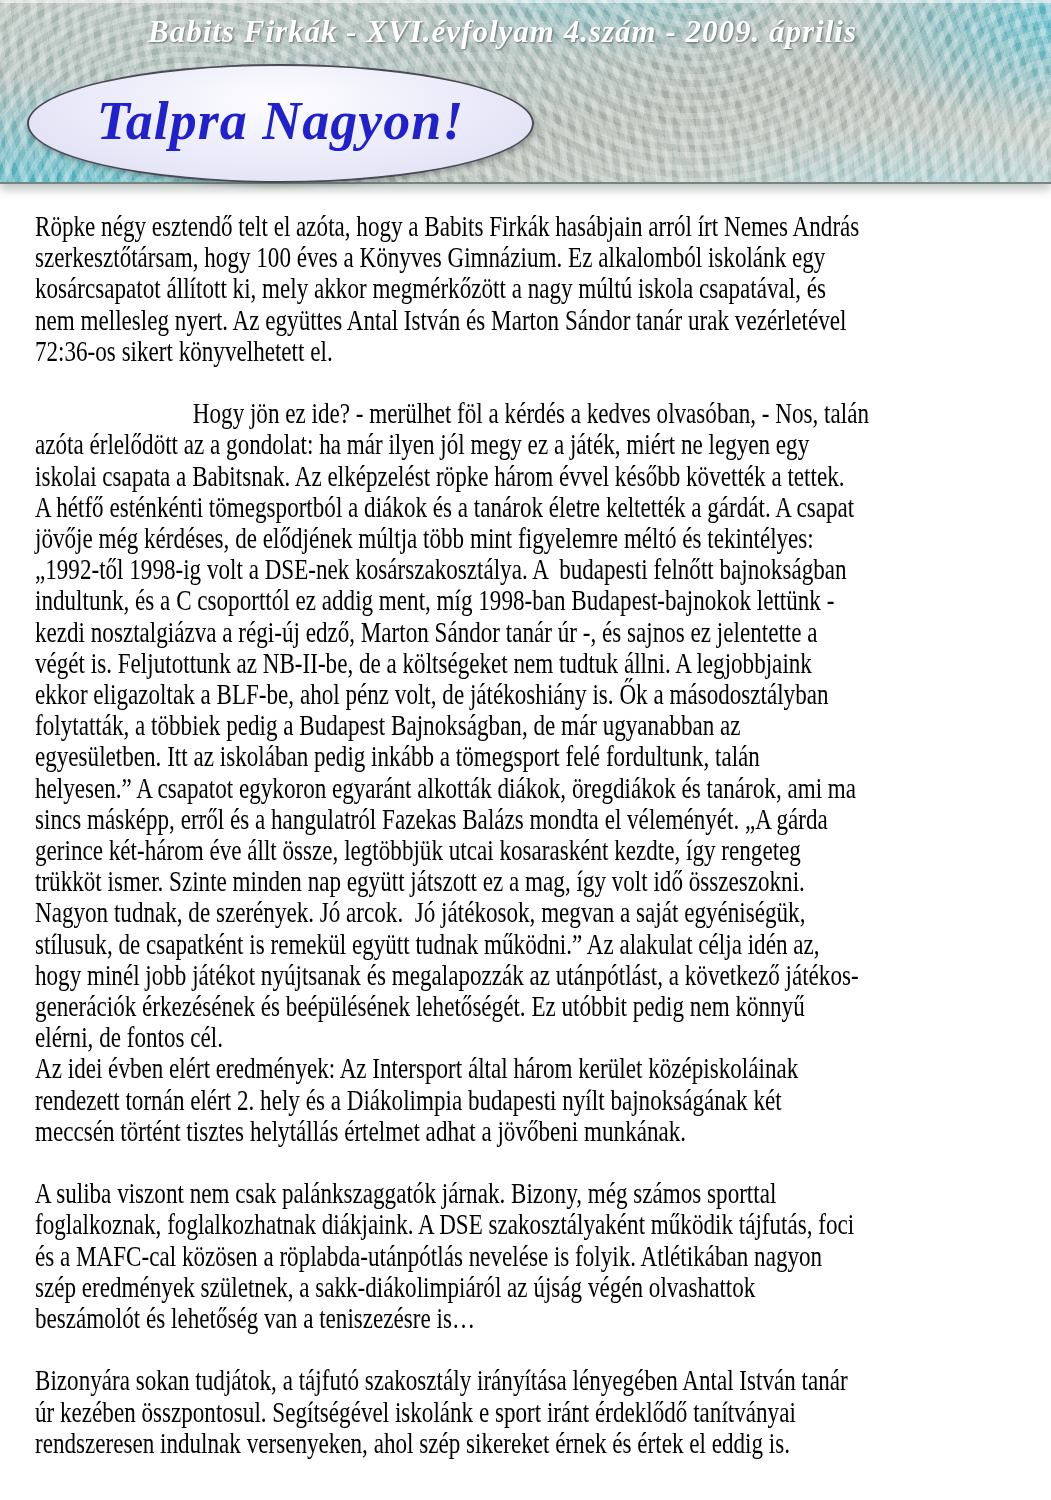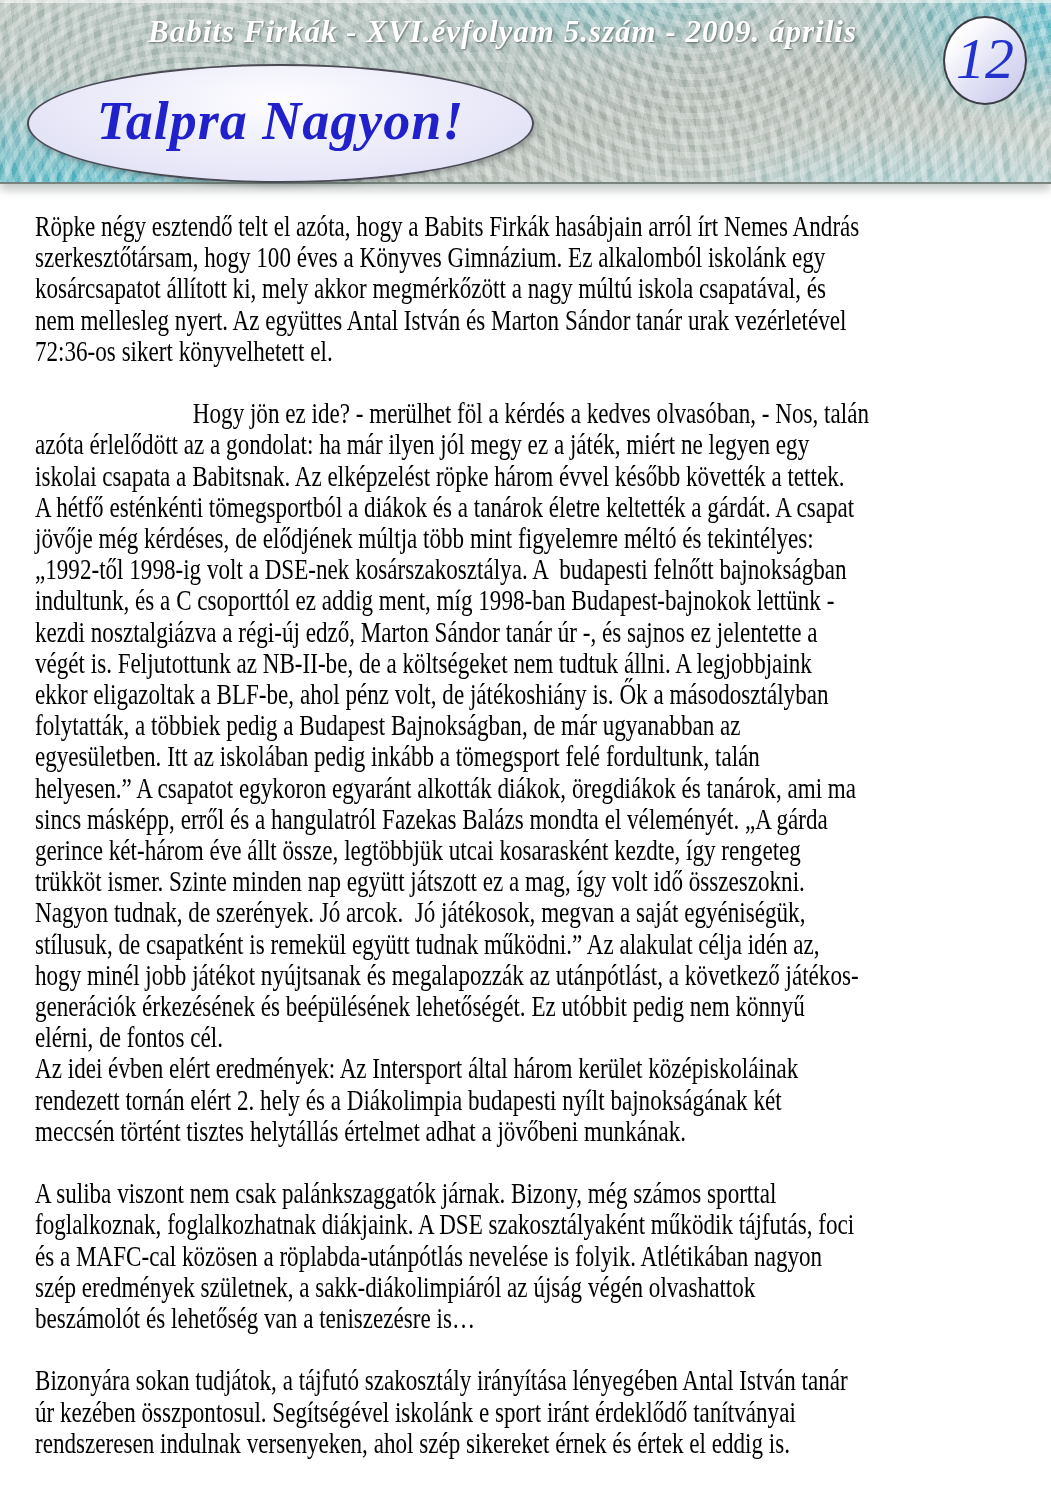--- a/index.html
+++ b/index.html
@@ -116,25 +116,22 @@
   }
   .para:last-child { margin-bottom: 0; }
   .para.indent-first { text-indent: 205px; }
 </style>
 </head>
 <body>
 
 <div class="page">
 
   <div class="banner">
-    <div class="banner-title">Babits Firkák - XVI.évfolyam 5.szám - 2009. április</div>
+    <div class="banner-title">Babits Firkák - XVI.évfolyam 4.szám - 2009. április</div>
 
-    <div class="page-number">
-      <span>12</span>
-    </div>
 
     <div class="title-oval">
       <span class="title-text">Talpra Nagyon!</span>
     </div>
   </div>
 
   <div class="article-body">
     <p class="para">Röpke négy esztendő telt el azóta, hogy a Babits Firkák hasábjain arról írt Nemes András
 szerkesztőtársam, hogy 100 éves a Könyves Gimnázium. Ez alkalomból iskolánk egy
 kosárcsapatot állított ki, mely akkor megmérkőzött a nagy múltú iskola csapatával, és

